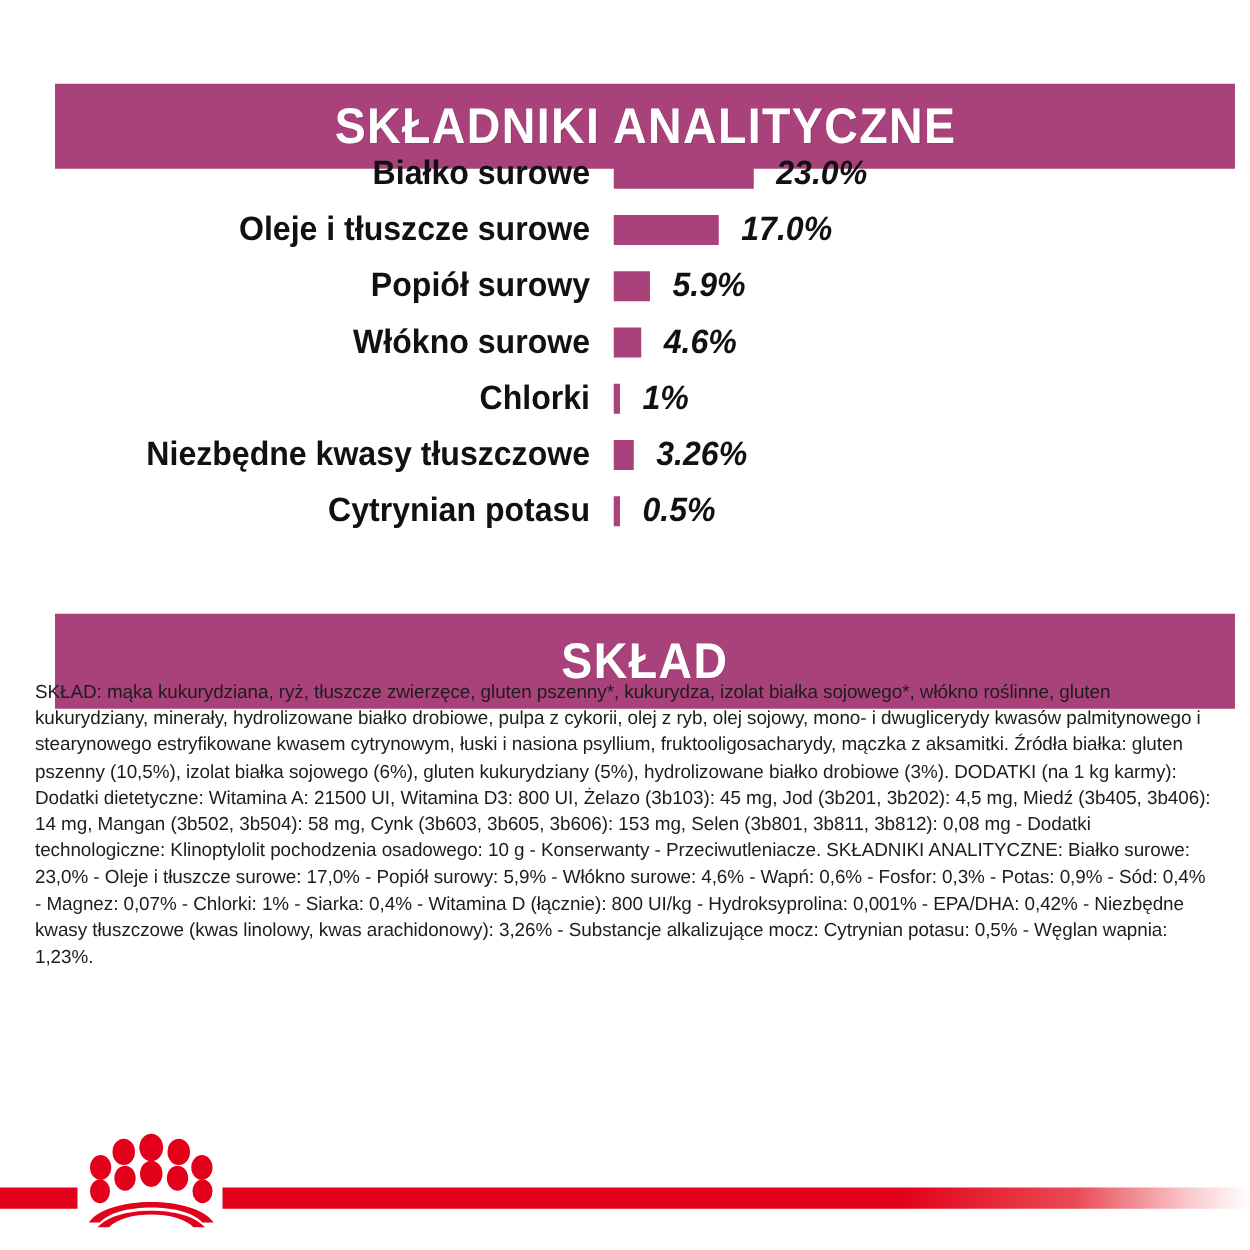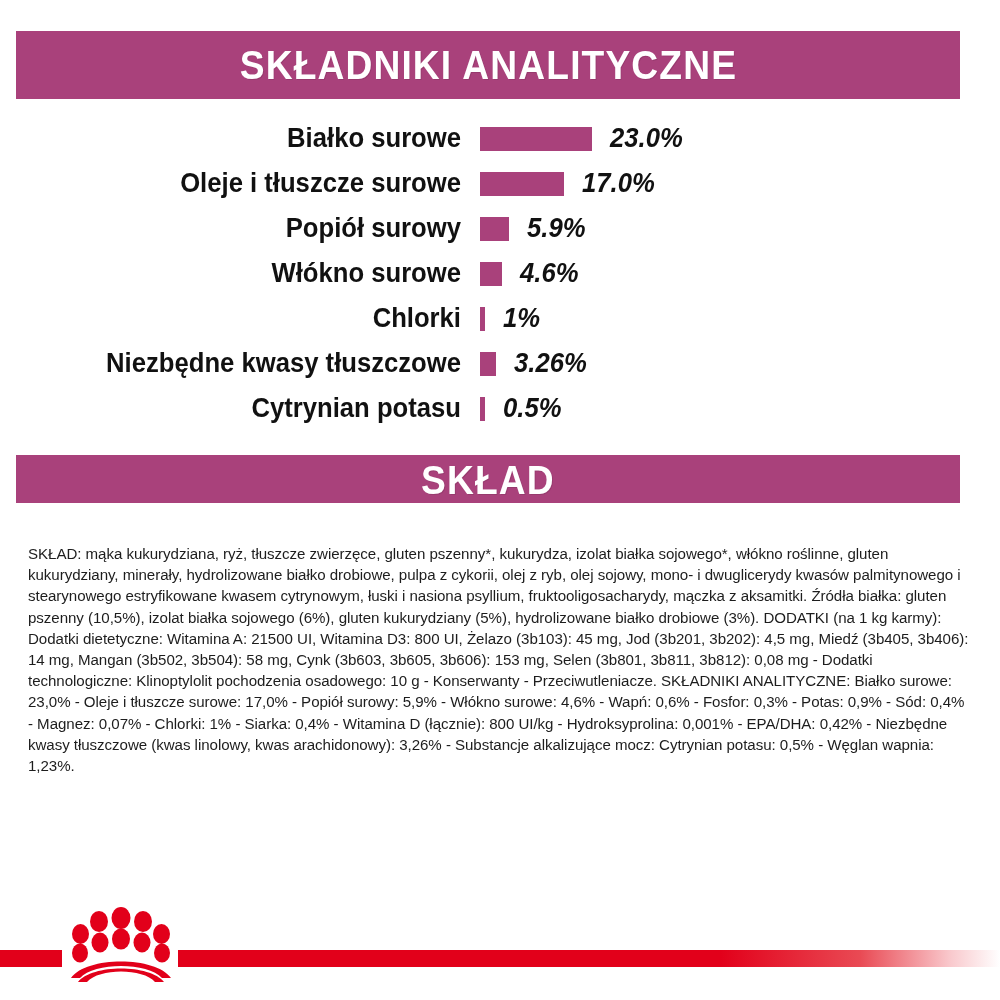--- a/index.html
+++ b/index.html
@@ -20,61 +20,62 @@
   .page {
     width: 1000px;
     height: 1000px;
     position: relative;
     box-sizing: border-box;
   }
 
   
   .band {
     position: absolute;
-    left: 16px;
+    left: 44px;
     width: 944px;
     background: #A9417B;
     display: flex;
     align-items: center;
     justify-content: center;
+    margin-top: 36px;
   }
   .band-title {
     color: #ffffff;
     font-family: "Liberation Sans Narrow", "Liberation Sans", sans-serif;
     font-weight: bold;
     letter-spacing: 1.2px;
     text-transform: uppercase;
     transform: scaleX(0.93);
     text-shadow: 1px 1px 0 rgba(0,0,0,0.10);
   }
 
   #band-analytical {
     top: 31px;
     height: 68px;
   }
   #band-analytical .band-title { font-size: 40px; }
 
   #band-composition {
     top: 455px;
-    height: 48px;
-    align-items: flex-end;
+    height: 76px;
   }
   #band-composition .band-title { font-size: 40px; }
 
   
   .chart {
     position: absolute;
     top: 116px;
     left: 0;
     width: 1000px;
   }
   .chart-row {
     display: flex;
     align-items: center;
     height: 45px;
+    padding-left: 11px;
   }
   .chart-label {
     width: 480px;
     text-align: right;
     padding-right: 20px;
     box-sizing: border-box;
     font-family: "Liberation Sans Narrow", "Liberation Sans", sans-serif;
     font-weight: bold;
     font-size: 27px;
     color: #111111;

